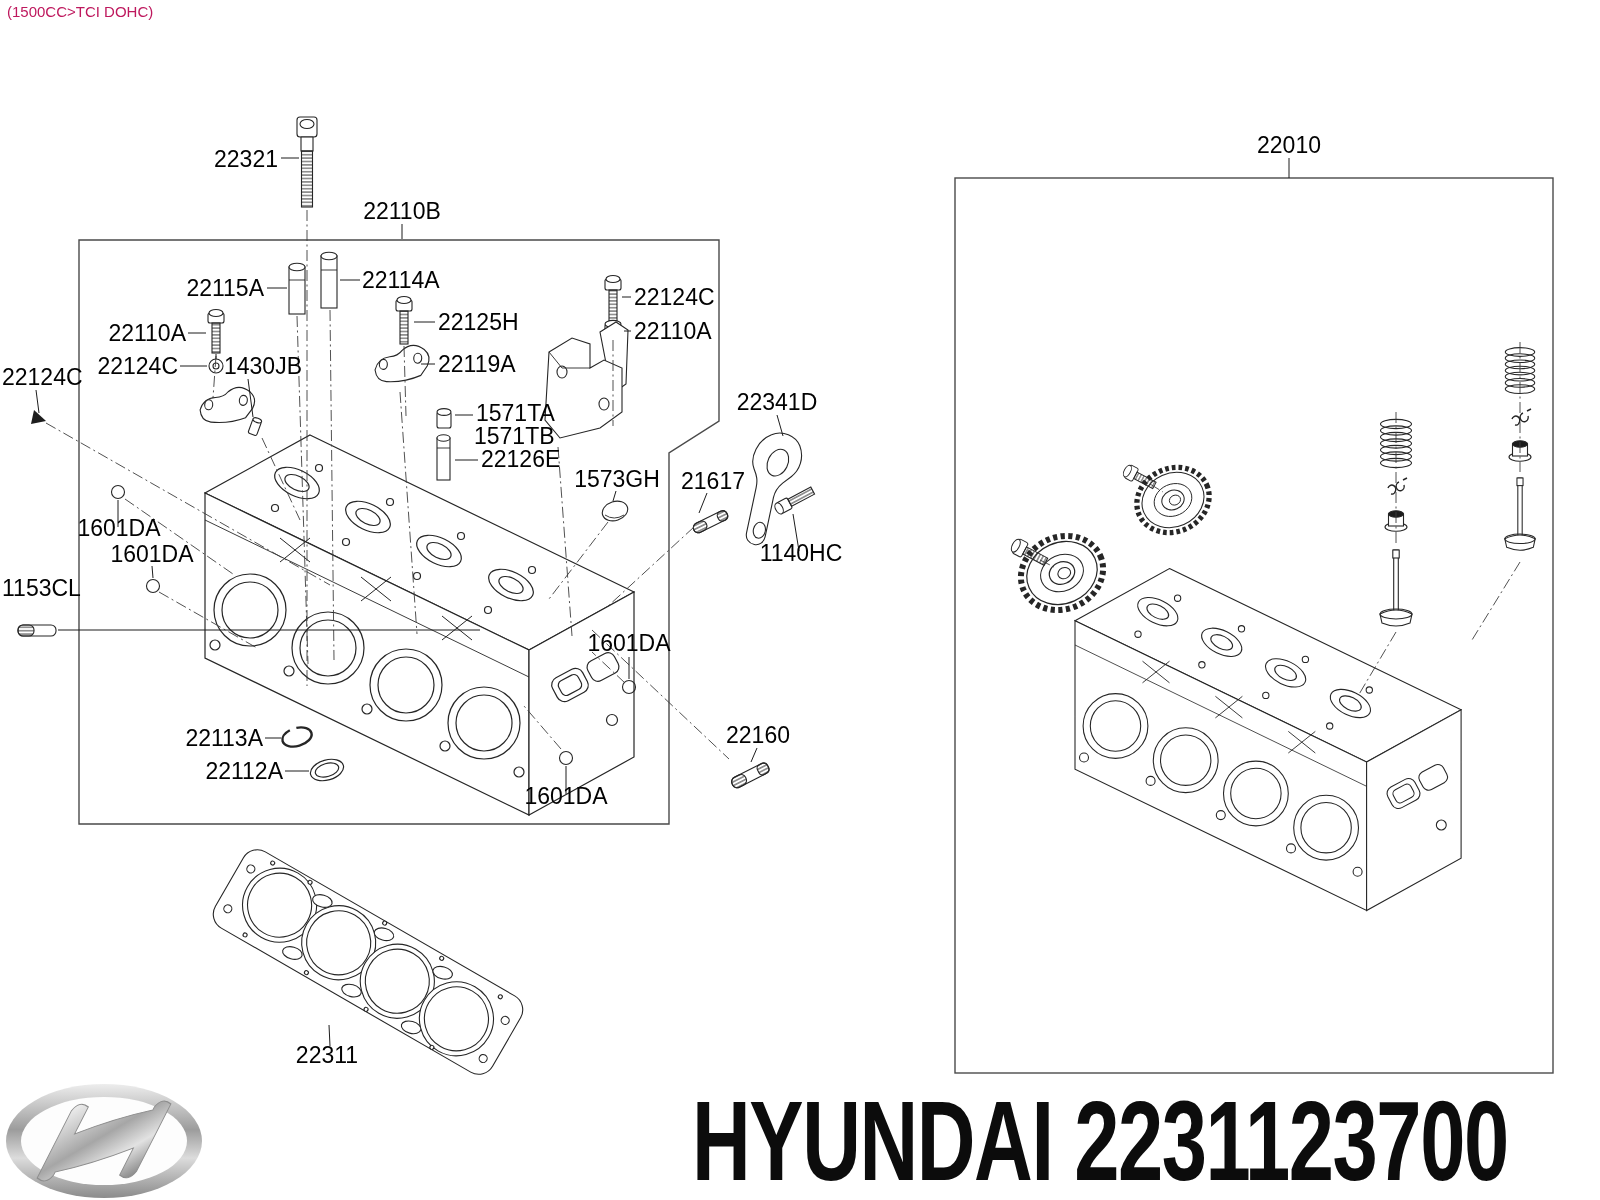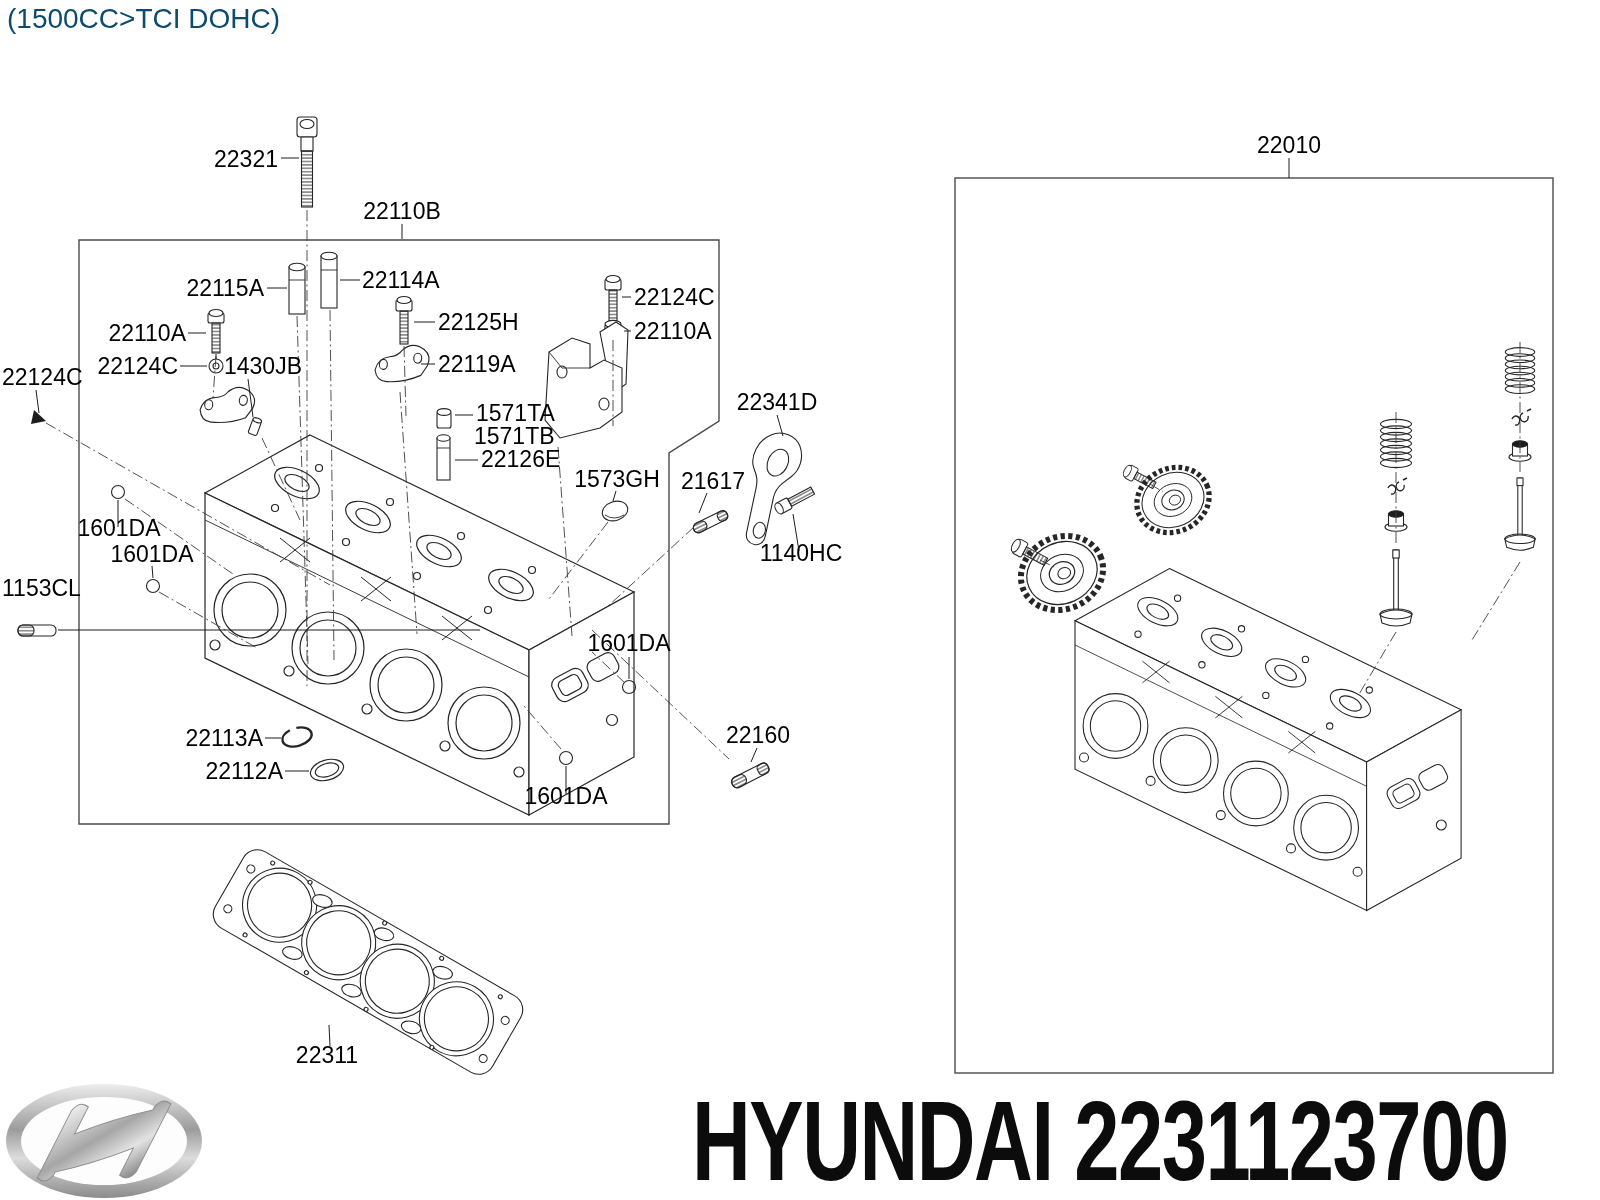--- a/index.html
+++ b/index.html
@@ -1,18 +1,18 @@
 <!DOCTYPE html>
 <html><head>
 <meta charset="utf-8">
 <style>
   html,body{margin:0;padding:0;background:#fff;}
   .canvas{position:relative;width:1600px;height:1200px;background:#fff;overflow:hidden;
           font-family:"Liberation Sans","DejaVu Sans",sans-serif;}
-  .page-title{position:absolute;left:7px;top:3px;font-size:28px;color:#0c4a6e;letter-spacing:0px;}
+  .page-title{position:absolute;left:7px;top:3px;font-size:15px;color:#be185d;letter-spacing:0px;}
   svg.diagram{position:absolute;left:0;top:0;}
   svg text{font-family:"Liberation Sans","DejaVu Sans",sans-serif;font-size:23px;fill:#020202;}
   .footer-part{position:absolute;left:692px;top:1076px;font-size:113px;font-weight:700;color:#0c0c0c;
                white-space:nowrap;transform:scaleX(0.72);transform-origin:left top;letter-spacing:-2px;}
   .footer-part .brand{margin-right:30px;}
 </style>
 </head>
 <body>
 
 <div class="canvas">

